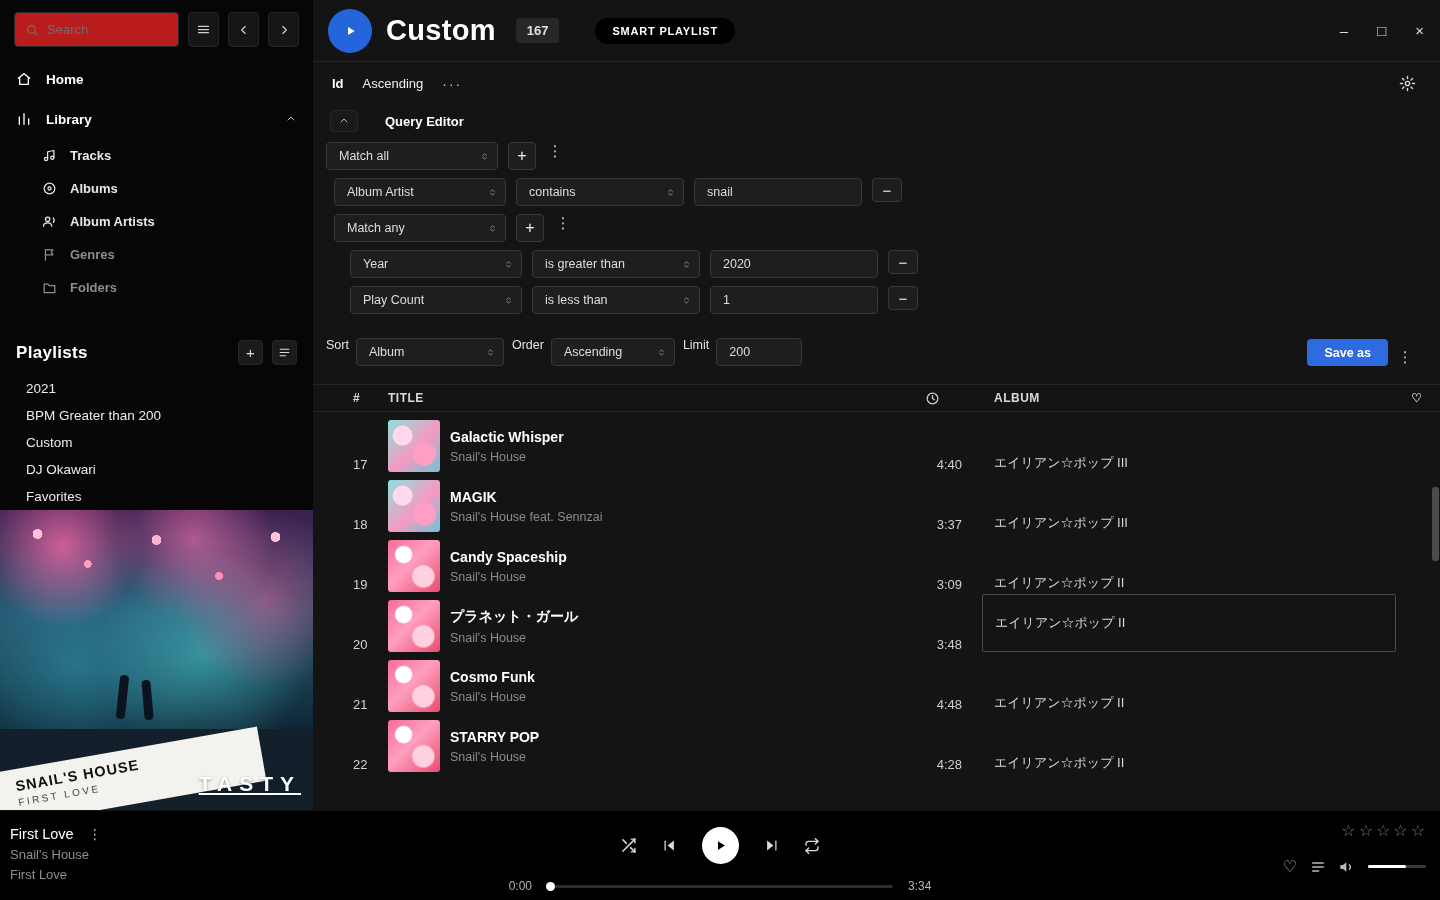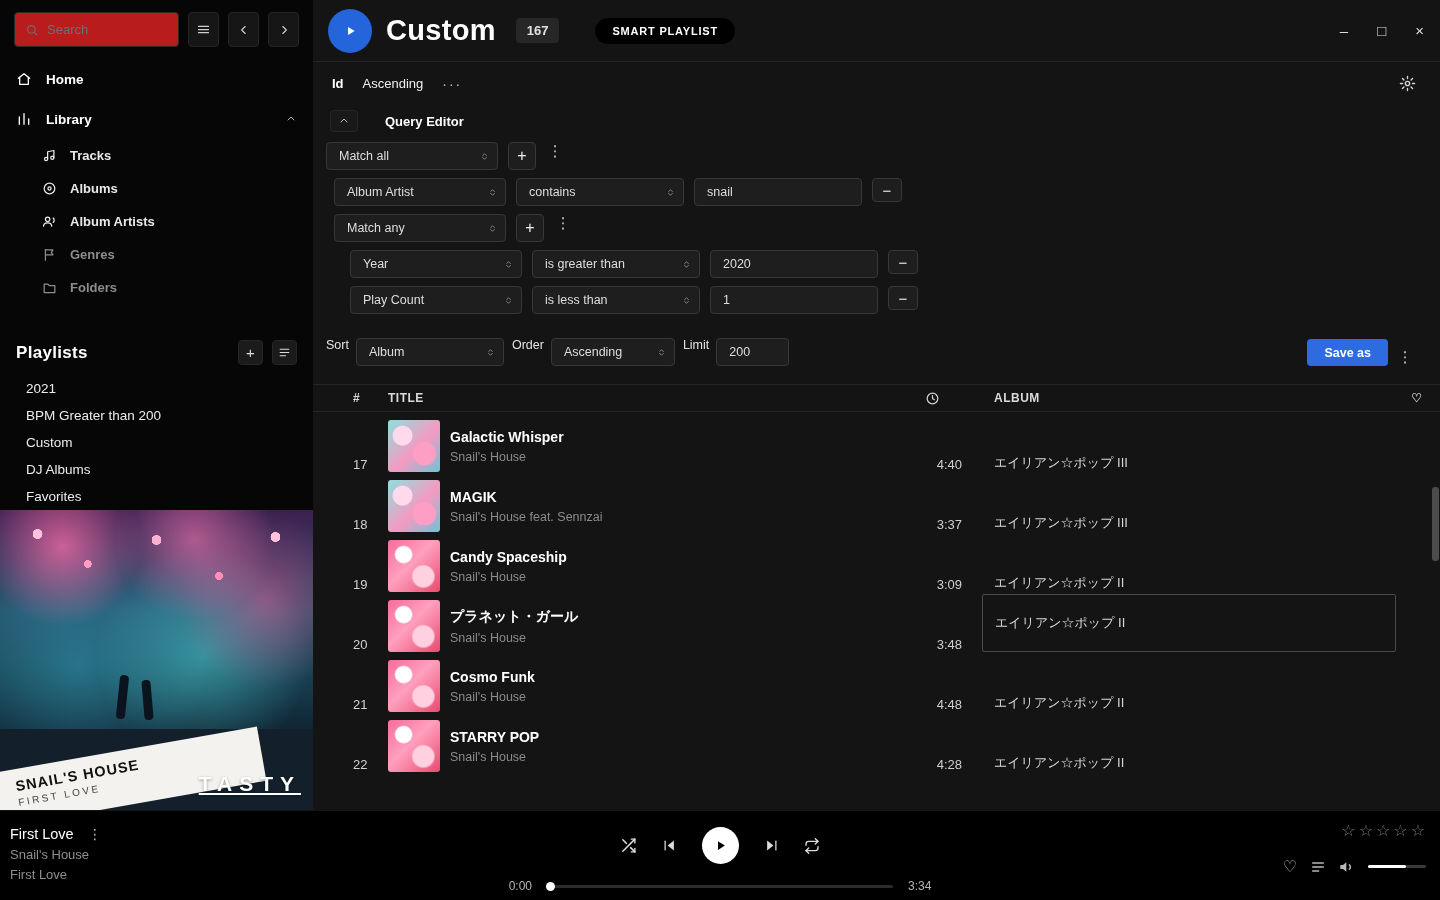--- a/index.html
+++ b/index.html
@@ -98,21 +98,21 @@
     color:#ddd; font-size:12.5px; padding:4px 12px; outline:none; }
   .sq-btn { width:28px; height:28px; background:#1e1e1e; border:1px solid #383838; border-radius:4px;
     color:#f0f0f0; font-size:16px; display:flex; align-items:center; justify-content:center; cursor:pointer; }
   .minus-btn { width:30px; height:24px; font-size:15px; }
   .kebab-btn { background:transparent; border:none; color:#cfcfcf; font-size:15px; width:18px;
     text-align:center; cursor:pointer; }
 
   .sol { display:flex; align-items:flex-end; gap:8px; padding:16px 26px 14px 13px; }
   .sol .col { display:flex; flex-direction:row; gap:7px; }
   .sol label { font-size:12.5px; color:#e3e3e3; }
-  .w-sort { width:148px; } .w-order { width:124px; } .w-limit { width:73px; }
+  .w-sort { width:148px; } .w-order { width:124px; } .w-limit { width:86px; }
   .save-btn { margin-left:auto; height:27px; background:#2e6be0; border:none; border-radius:4px;
     color:#fff; font-weight:700; font-size:12.5px; padding:0 17px; cursor:pointer;
     font-family:"Liberation Sans",sans-serif; }
 
   
   .thead { display:flex; align-items:center; height:28px; margin-top:4px;
     border-top:1px solid #262626; border-bottom:1px solid #262626;
     color:#dadada; font-size:12px; font-weight:700; letter-spacing:.5px; }
   .c-num { width:26px; margin-left:40px; flex:0 0 auto; font-size:13px; color:#d2d2d2; }
   .c-main { flex:1; display:flex; align-items:center; gap:10px; margin-left:9px; min-width:0; }
@@ -286,21 +286,21 @@
         <svg class="ic" width="13" height="13" viewBox="0 0 24 24">
             <path d="M4 6h16M4 12h16M4 18h10"></path>
           </svg>
       </span>
     </div>
   </div>
 
   <div class="pl-item">2021</div>
   <div class="pl-item">BPM Greater than 200</div>
   <div class="pl-item">Custom</div>
-  <div class="pl-item">DJ Albums</div>
+  <div class="pl-item">DJ Okawari</div>
   <div class="pl-item">Favorites</div>
 
   <div class="cover">
     <div class="fig fig-a"></div>
     <div class="fig fig-b"></div>
     <div class="ribbon">
       <div class="r-artist">SNAIL'S HOUSE</div>
       <div class="r-album">FIRST LOVE</div>
     </div>
     <div class="tasty">TASTY</div>

